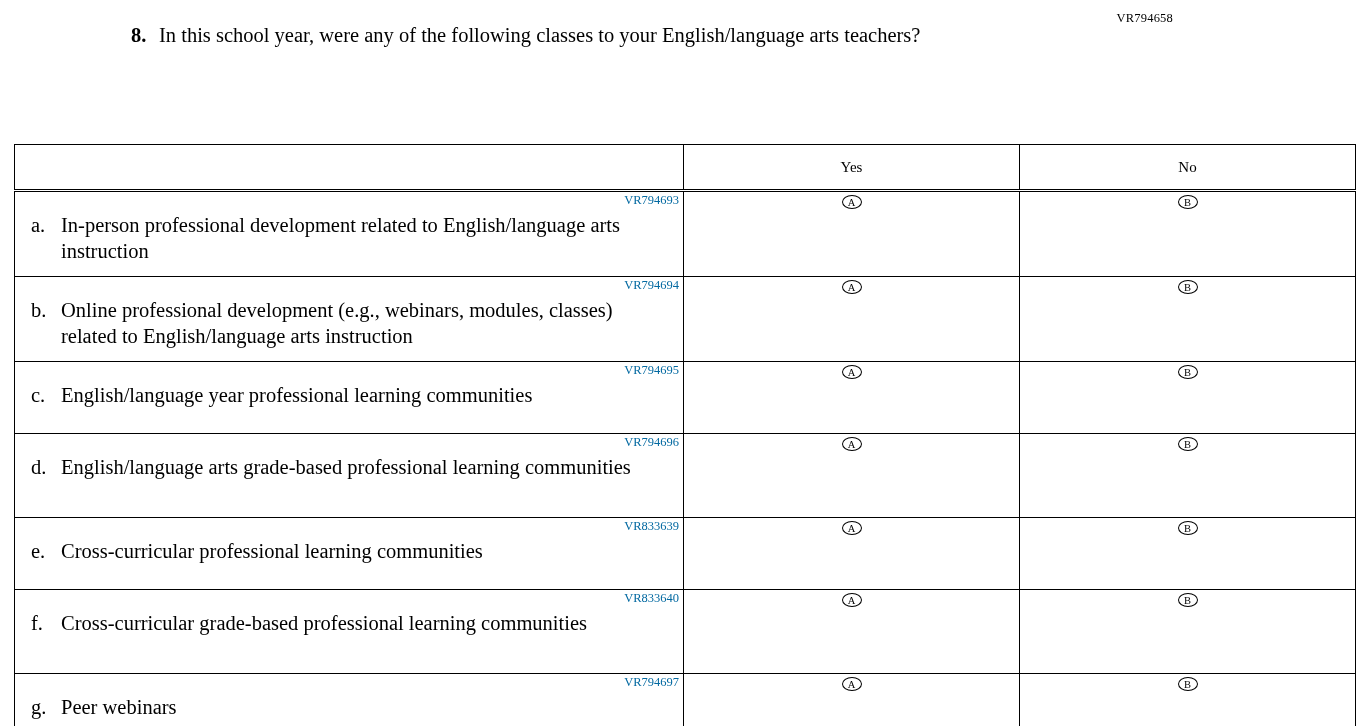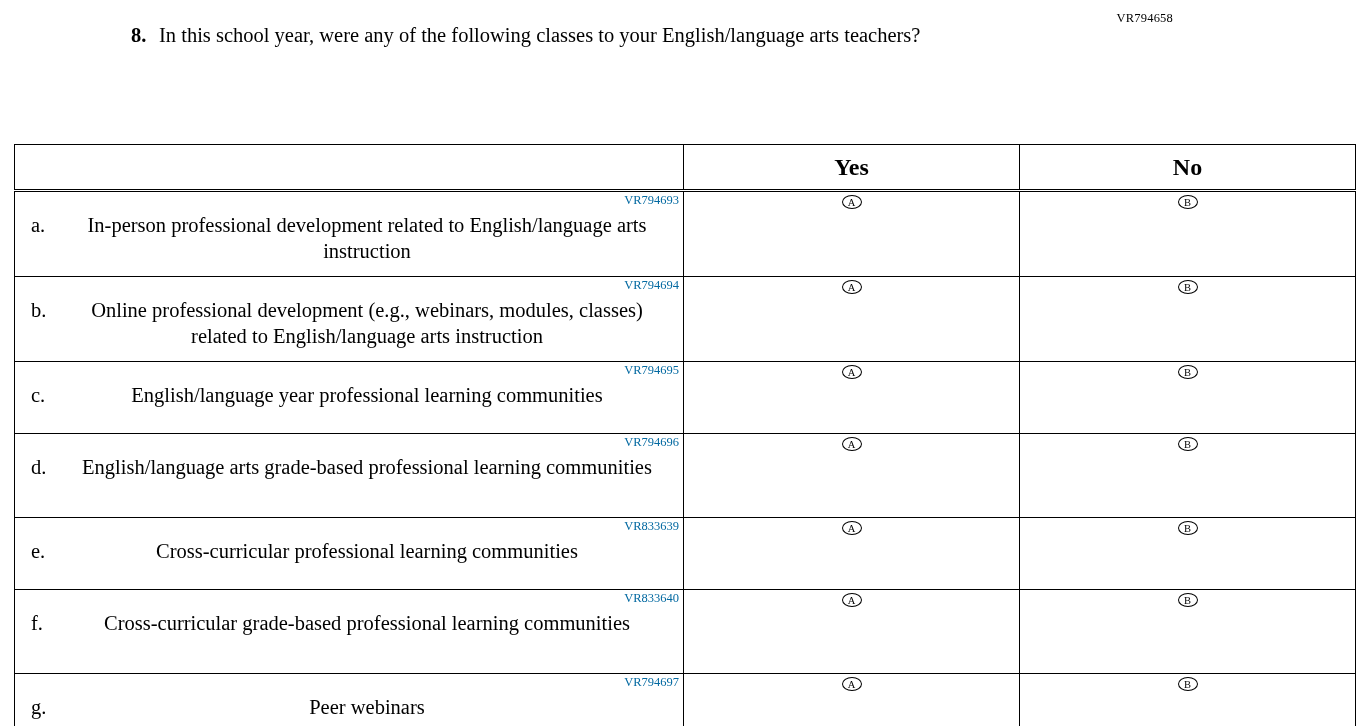--- a/index.html
+++ b/index.html
@@ -72,22 +72,22 @@
     border-collapse: collapse;
     table-layout: fixed;
   }
   .matrix td, .matrix th {
     border: 1px solid #000;
     padding: 0;
     vertical-align: top;
   }
   .matrix thead th {
     height: 44px;
-    font-size: 24px;
-    font-weight: bold;
+    font-size: 15px;
+    font-weight: normal;
     vertical-align: middle;
     border-bottom: 3px double #000;
   }
   .col-stem { width: 669px; }
   .col-opt  { width: 336px; }
 
   .head-blank { border-bottom: 3px double #000; }
 
   .item-cell {
     position: relative;
@@ -107,21 +107,20 @@
     align-items: flex-start;
     font-size: 20.5px;
     line-height: 26px;
   }
   .item-letter {
     flex: 0 0 30px;
     width: 30px;
   }
   .item-text {
     flex: 1 1 auto;
-    text-align: center;
   }
 
   .opt-cell {
     text-align: center;
     vertical-align: middle;
   }
   .bubble {
     display: inline-block;
     width: 20px;
     height: 14px;

